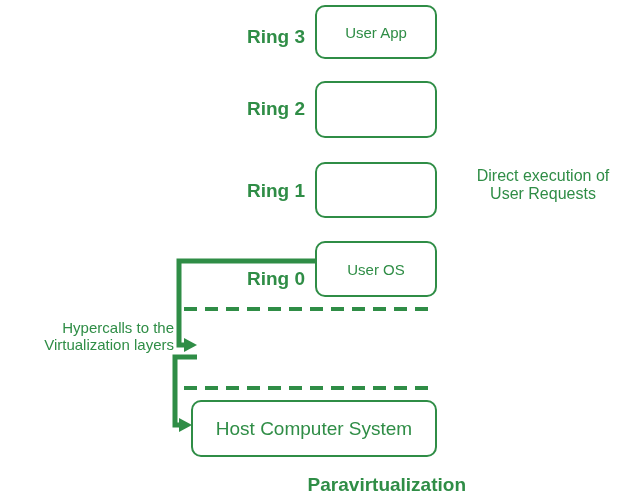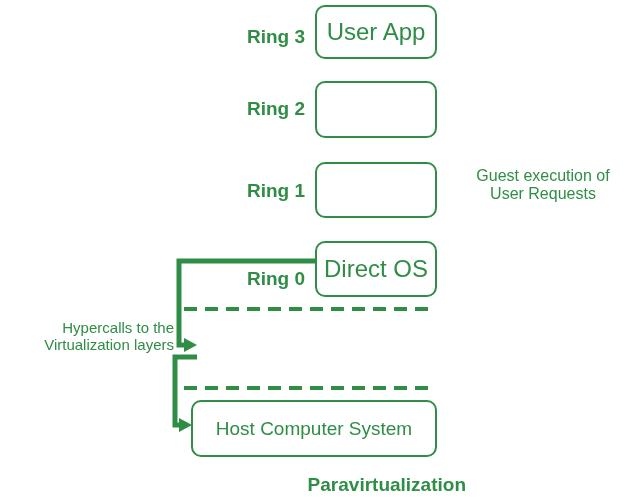--- a/index.html
+++ b/index.html
@@ -39,21 +39,21 @@
     position: absolute;
     border: 2px solid var(--green);
     border-radius: 10px;
     background: var(--bg);
     color: var(--green);
     display: flex;
     align-items: center;
     justify-content: center;
     text-align: center;
   }
-  .ring-box   { left: 315px; width: 122px; font-size: 24px; }
+  .ring-box   { left: 315px; width: 122px; font-size: 15px; }
   .wide-box   { font-size: 19px; }
   .box-user-app { top: 5px;   height: 54px; }
   .box-ring-2   { top: 81px;  height: 57px; }
   .box-ring-1   { top: 162px; height: 56px; }
   .box-guest-os { top: 241px; height: 56px; }
   .box-virtualization { left: 196px; top: 321px; width: 241px; height: 55px; }
   .box-host           { left: 191px; top: 400px; width: 246px; height: 57px; }
 
   .annotation {
     position: absolute;
@@ -112,27 +112,27 @@
   <div class="box ring-box box-user-app">
     <span>User App</span>
   </div>
   <div class="box ring-box box-ring-2">
     <span></span>
   </div>
   <div class="box ring-box box-ring-1">
     <span></span>
   </div>
   <div class="box ring-box box-guest-os">
-    <span>Direct OS</span>
+    <span>User OS</span>
   </div>
 
   <div class="box wide-box box-host">
     <span>Host Computer System</span>
   </div>
 
-  <div class="annotation annotation-direct">Guest execution of
+  <div class="annotation annotation-direct">Direct execution of
 User Requests</div>
   <div class="annotation annotation-hypercalls">Hypercalls to the
 Virtualization layers</div>
 
   <div class="diagram-title">Paravirtualization</div>
 
 </div>
 
 </body></html>

